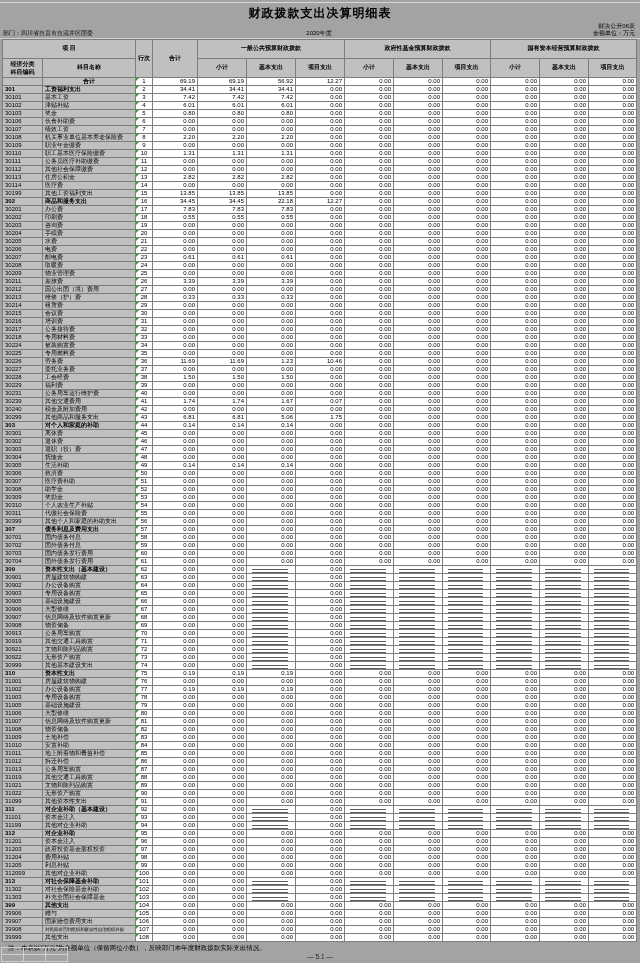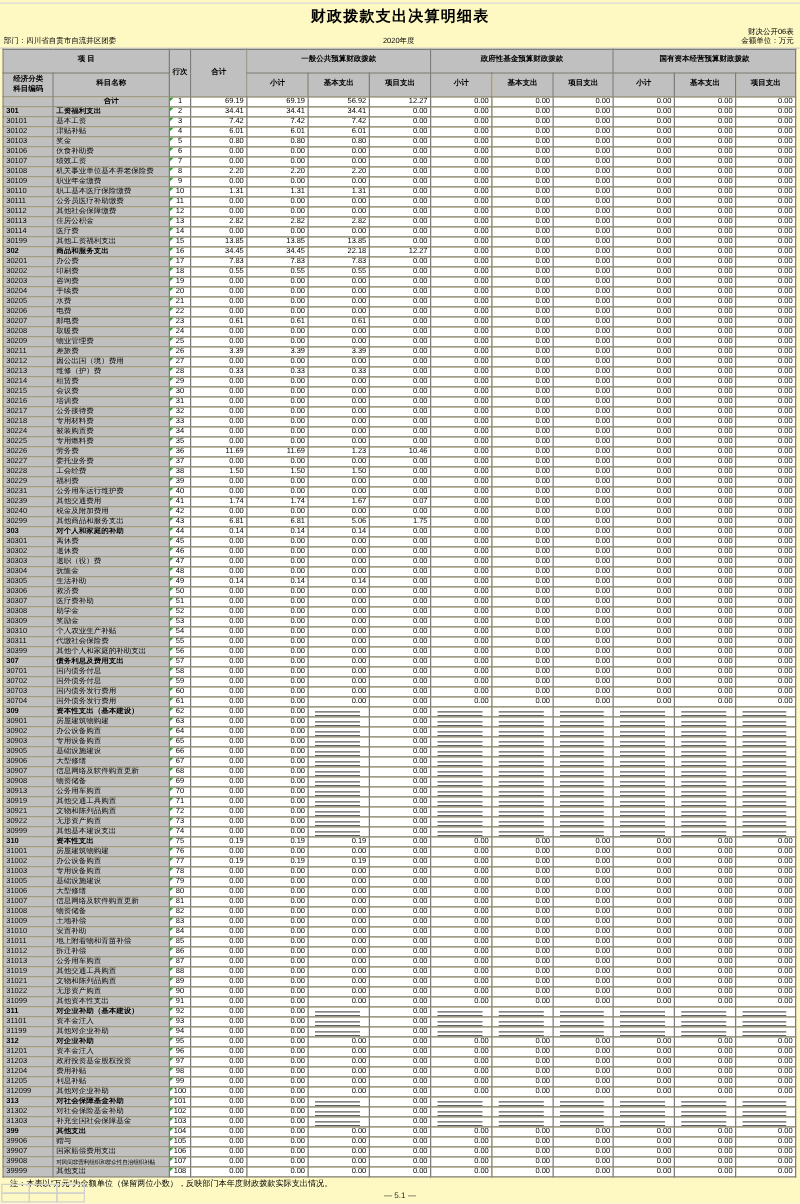--- a/index.html
+++ b/index.html
@@ -1,16 +1,16 @@
 <!DOCTYPE html>
 <html><head>
 <meta charset="utf-8">
 <style>
   html,body{margin:0;padding:0;background:#f2f2f2;}
-  .page{position:relative;width:640px;height:963px;background:#fef9c3;overflow:hidden;
+  .page{position:relative;width:640px;height:963px;background:#a3a3a3;overflow:hidden;
         font-family:"Liberation Sans","DejaVu Sans",sans-serif;color:#000;}
   .topline{position:absolute;top:2px;left:0;width:640px;border-top:1px solid #d8d8d8;}
   .title{padding-top:5px;text-align:center;font-size:12px;font-weight:bold;letter-spacing:1px;}
   .meta1{margin-top:1px;text-align:right;font-size:6px;padding-right:5px;line-height:7px;}
   .meta2{display:flex;font-size:6px;line-height:7px;padding:0 5px 1px 3px;border-bottom:1px solid #cfcfcf;}
   .meta2 .m-left{flex:1;text-align:left;}
   .meta2 .m-mid{flex:1;text-align:center;}
   .meta2 .m-right{flex:1;text-align:right;}
 
   table{border-collapse:collapse;table-layout:fixed;width:634px;margin-left:2px;}

